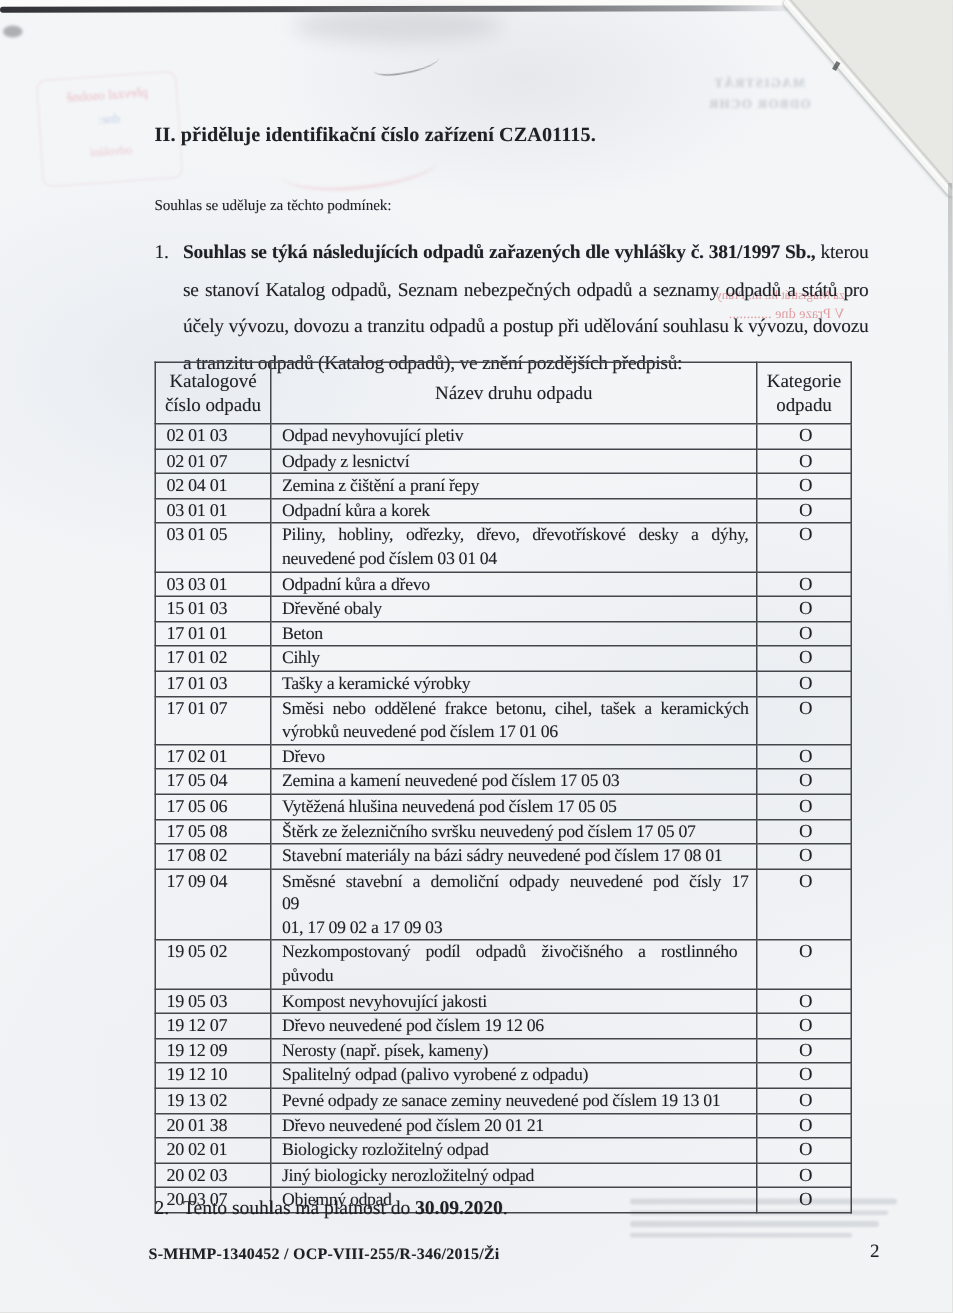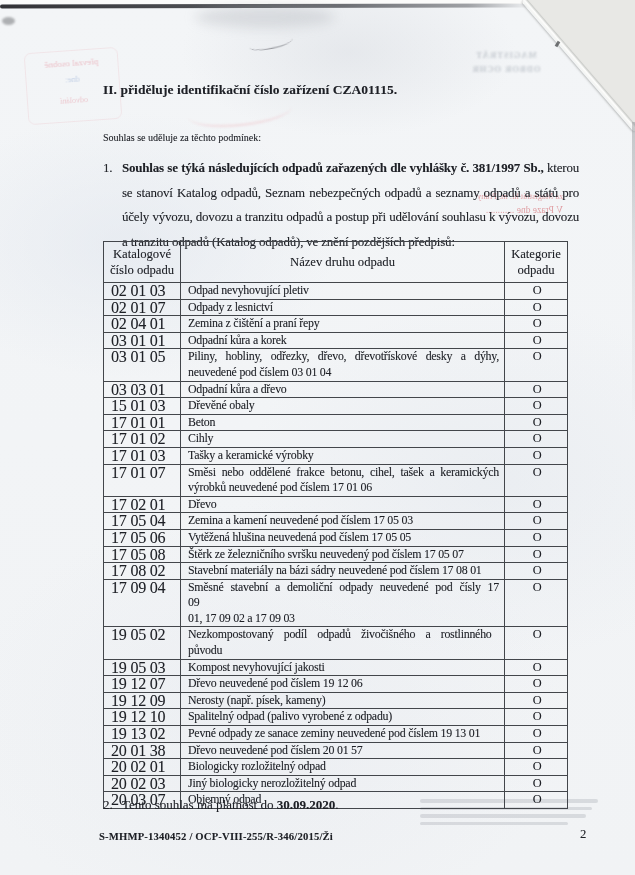--- a/index.html
+++ b/index.html
@@ -72,21 +72,21 @@
   .cond1 .body { margin-left:19px; width:457px; text-align:justify; }
   .cond1 .lead { font-weight:bold; }
 
   table.waste { position:absolute; left:103px; top:241px; width:464px;
       border-collapse:collapse; font-size:12px; table-layout:fixed; }
   table.waste, table.waste th, table.waste td { border:1px solid #43464b; }
   table.waste { border:1.6px solid #3c3f44; }
   table.waste th { font-weight:normal; font-size:12.6px; text-align:center; vertical-align:middle;
       height:38px; line-height:16.5px; white-space:pre-line; padding:1px 2px; letter-spacing:0; }
   table.waste td { padding:0 5px 0 7px; line-height:15.6px; vertical-align:top; letter-spacing:-0.2px; }
-  td.col-code { letter-spacing:.2px; font-size:16px; }
+  td.col-code { letter-spacing:.2px; font-size:12px; }
   td.col-name { text-align:justify; white-space:pre-line; font-size:11.8px; }
   td.col-name.spread-sm::first-line { word-spacing:2.2px; }
   td.col-name.spread-lg::first-line { word-spacing:7.5px; }
   td.col-cat  { text-align:center; padding:0; font-size:12.4px; letter-spacing:0; }
 
   .cond2 { position:absolute; left:103px; top:797px; font-size:13px; }
   .cond2 .num { display:inline-block; width:19px; }
   .footer-ref { position:absolute; left:99px; top:831px; font-size:10.6px; letter-spacing:.2px;font-weight:bold; }
   .page-num   { position:absolute; left:580px; top:827px; font-size:12.6px; }
 </style>
@@ -263,21 +263,21 @@
           <td class="col-name">Spalitelný odpad (palivo vyrobené z odpadu)</td>
           <td class="col-cat">O</td>
         </tr>
         <tr>
           <td class="col-code">19 13 02</td>
           <td class="col-name">Pevné odpady ze sanace zeminy neuvedené pod číslem 19 13 01</td>
           <td class="col-cat">O</td>
         </tr>
         <tr>
           <td class="col-code">20 01 38</td>
-          <td class="col-name">Dřevo neuvedené pod číslem 20 01 57</td>
+          <td class="col-name">Dřevo neuvedené pod číslem 20 01 21</td>
           <td class="col-cat">O</td>
         </tr>
         <tr>
           <td class="col-code">20 02 01</td>
           <td class="col-name">Biologicky rozložitelný odpad</td>
           <td class="col-cat">O</td>
         </tr>
         <tr>
           <td class="col-code">20 02 03</td>
           <td class="col-name">Jiný biologicky nerozložitelný odpad</td>

